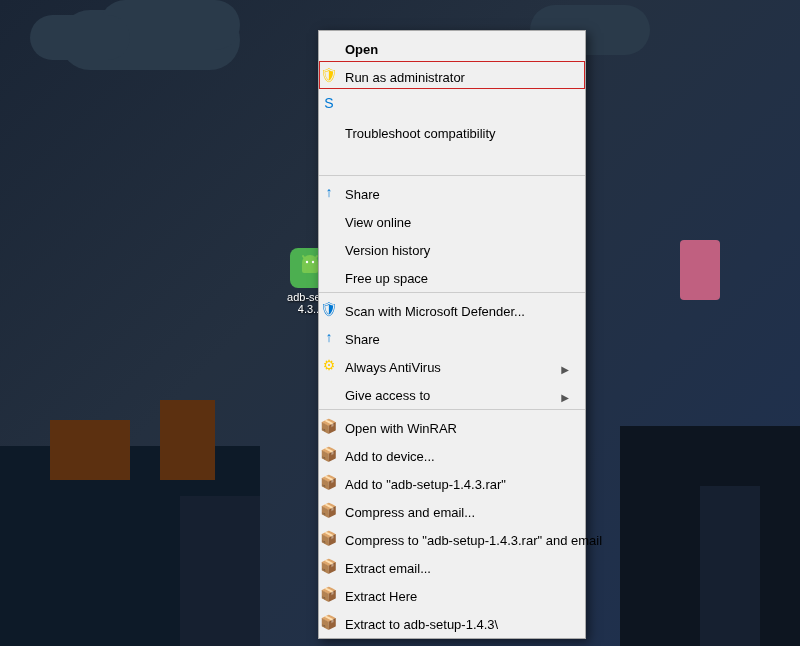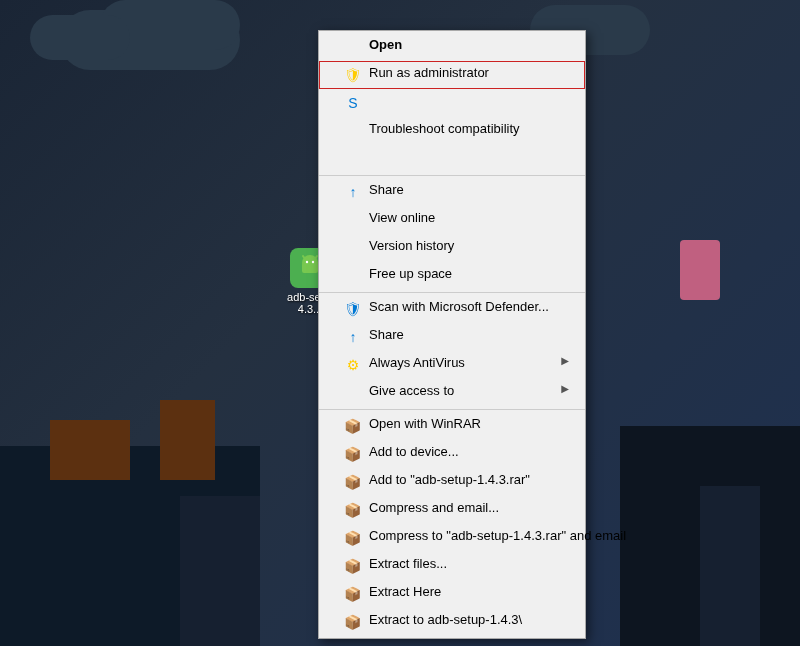--- a/index.html
+++ b/index.html
@@ -79,22 +79,22 @@
       width: 268px;
       background: #f0f0f0;
       border: 1px solid #aaa;
       box-shadow: 3px 3px 10px rgba(0,0,0,0.5);
       z-index: 100;
       padding: 2px 0;
     }
 
     .menu-item {
       display: flex;
-      align-items: flex-start;
-      padding: 4px 16px 4px 24px;
+      align-items: flex-end;
+      padding: 4px 16px 4px 0;
       cursor: pointer;
       color: #000;
       white-space: nowrap;
       min-height: 24px;
       position: relative;
     }
 
     .menu-item.highlighted {
       background: transparent;
       outline: 1px solid #cc2222;
@@ -303,21 +303,21 @@
       <span class="item-text">Compress and email...</span>
     </div>
 
     <div class="menu-item">
       <span class="item-icon winrar-icon">📦</span>
       <span class="item-text">Compress to "adb-setup-1.4.3.rar" and email</span>
     </div>
 
     <div class="menu-item">
       <span class="item-icon winrar-icon">📦</span>
-      <span class="item-text">Extract files...</span>
+      <span class="item-text">Extract email...</span>
     </div>
 
     <div class="menu-item">
       <span class="item-icon winrar-icon">📦</span>
       <span class="item-text">Extract Here</span>
     </div>
 
     <div class="menu-item">
       <span class="item-icon winrar-icon">📦</span>
       <span class="item-text">Extract to adb-setup-1.4.3\</span>

